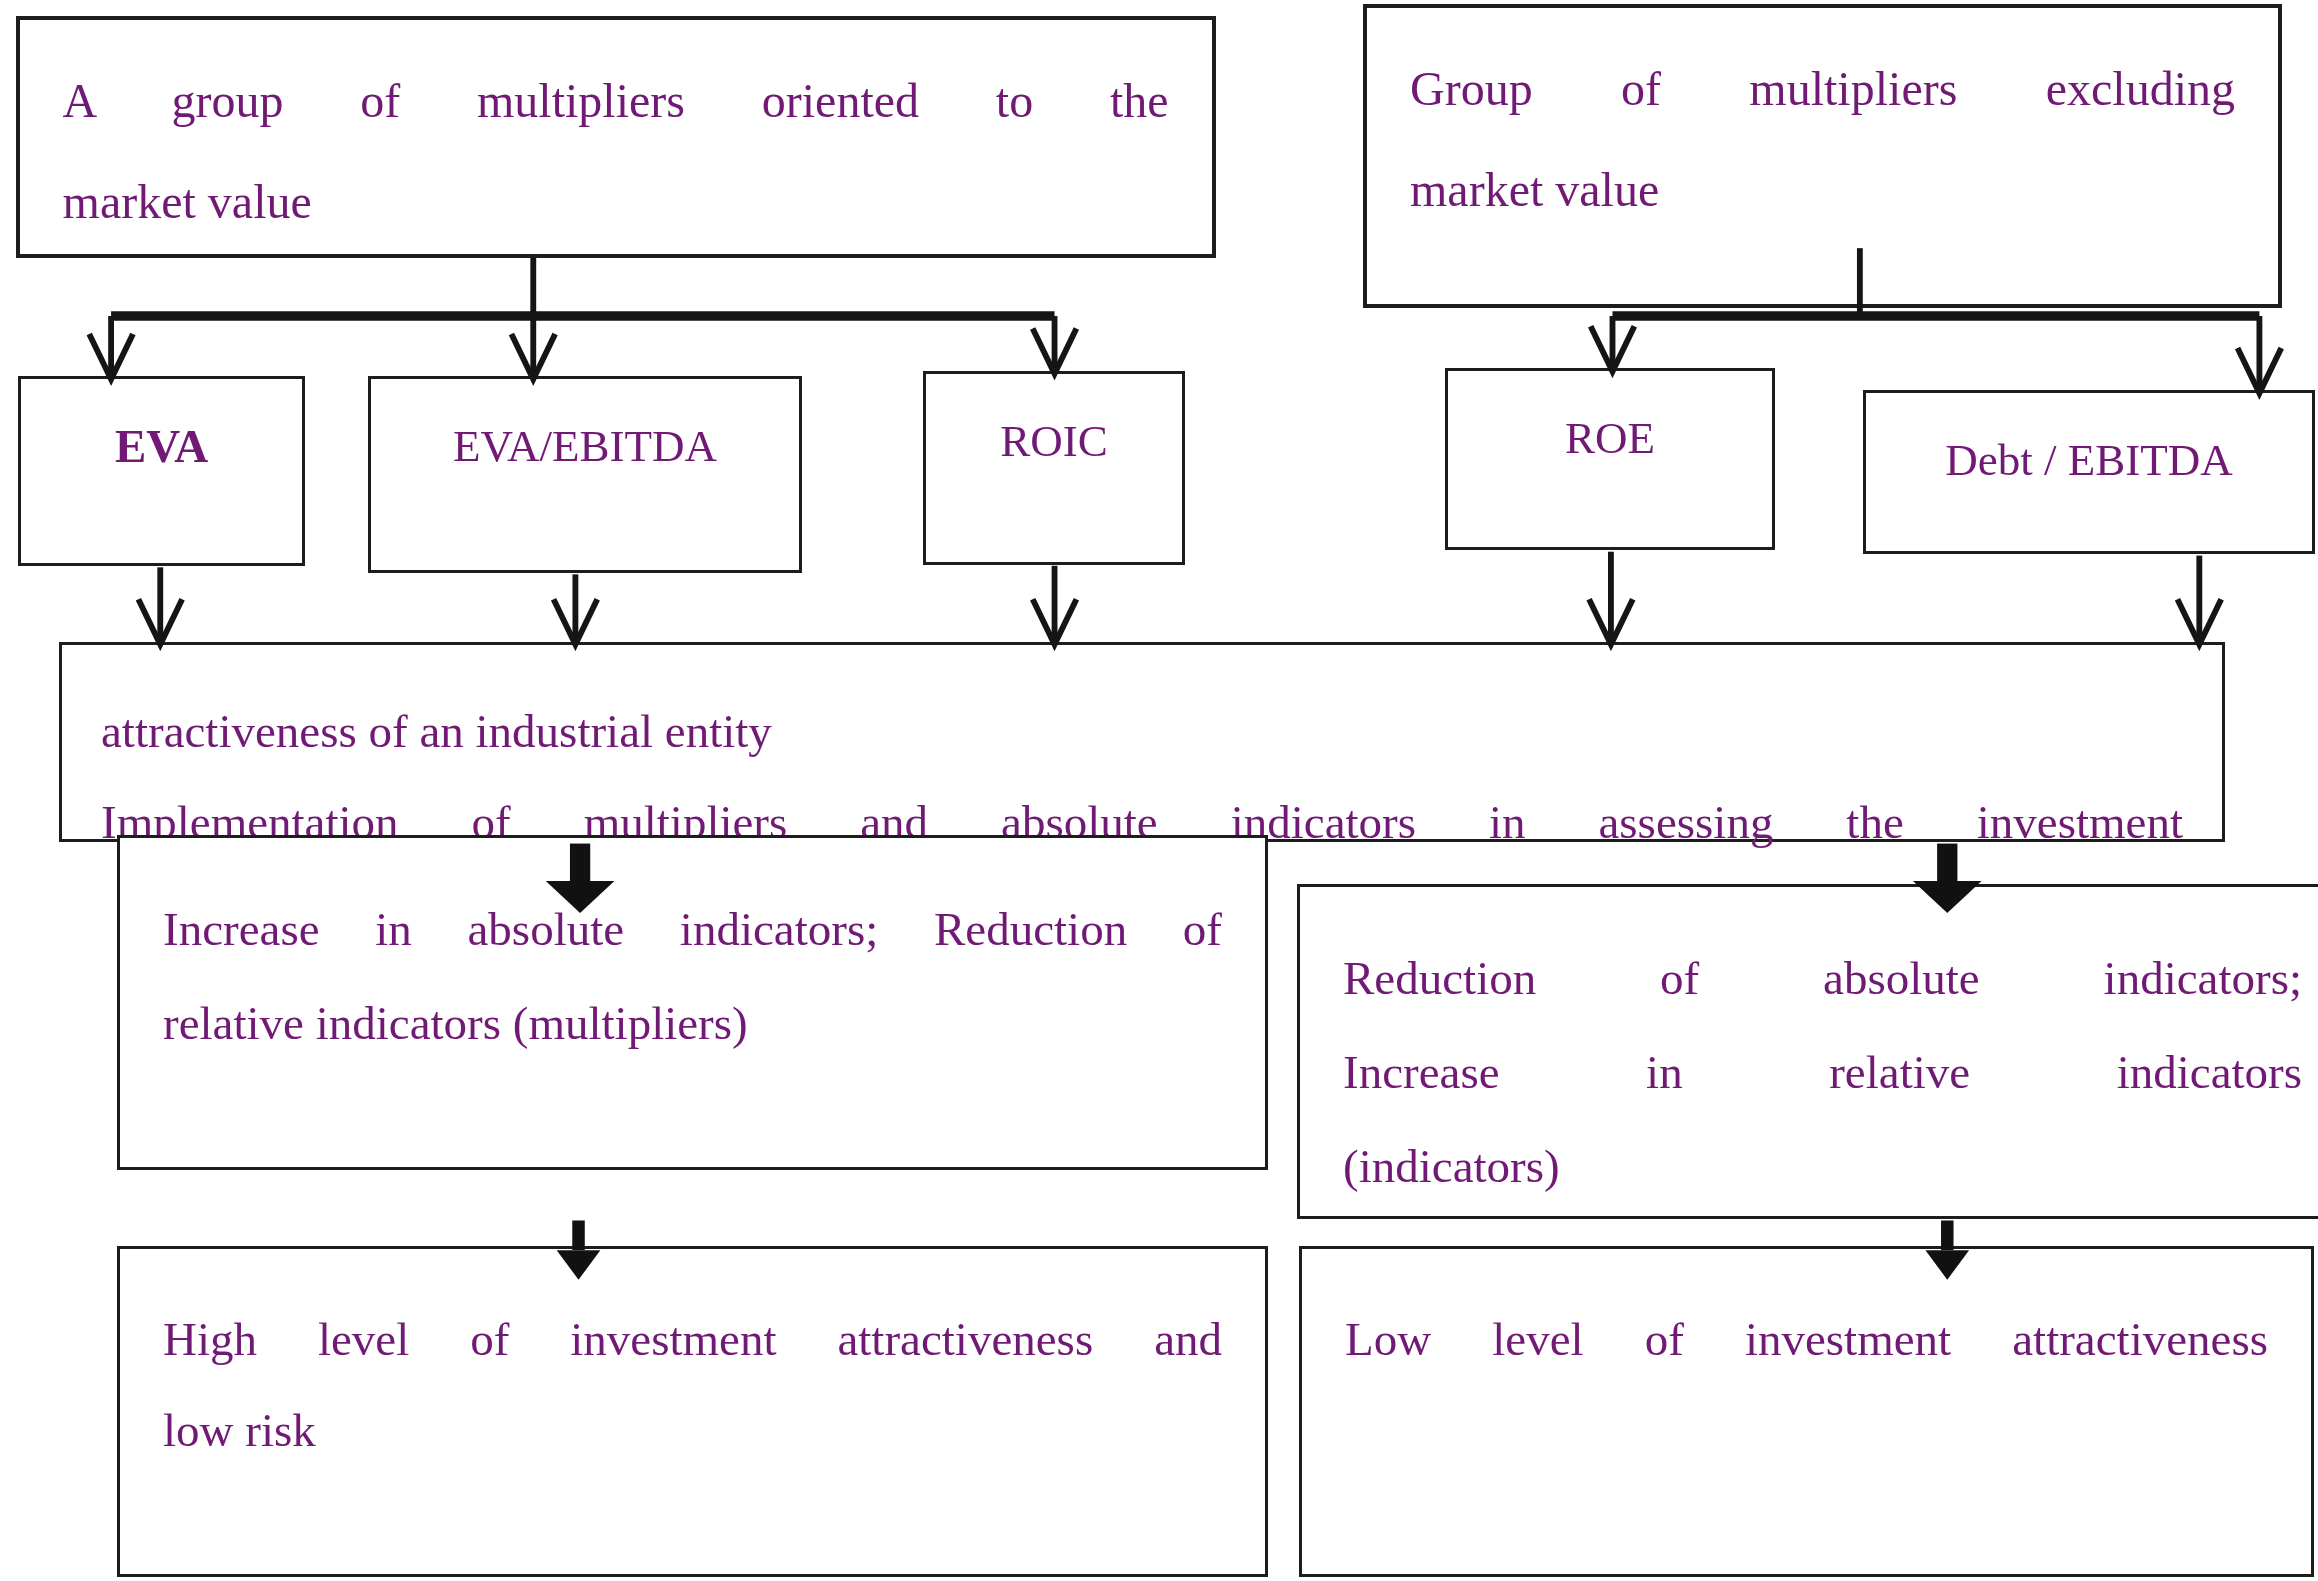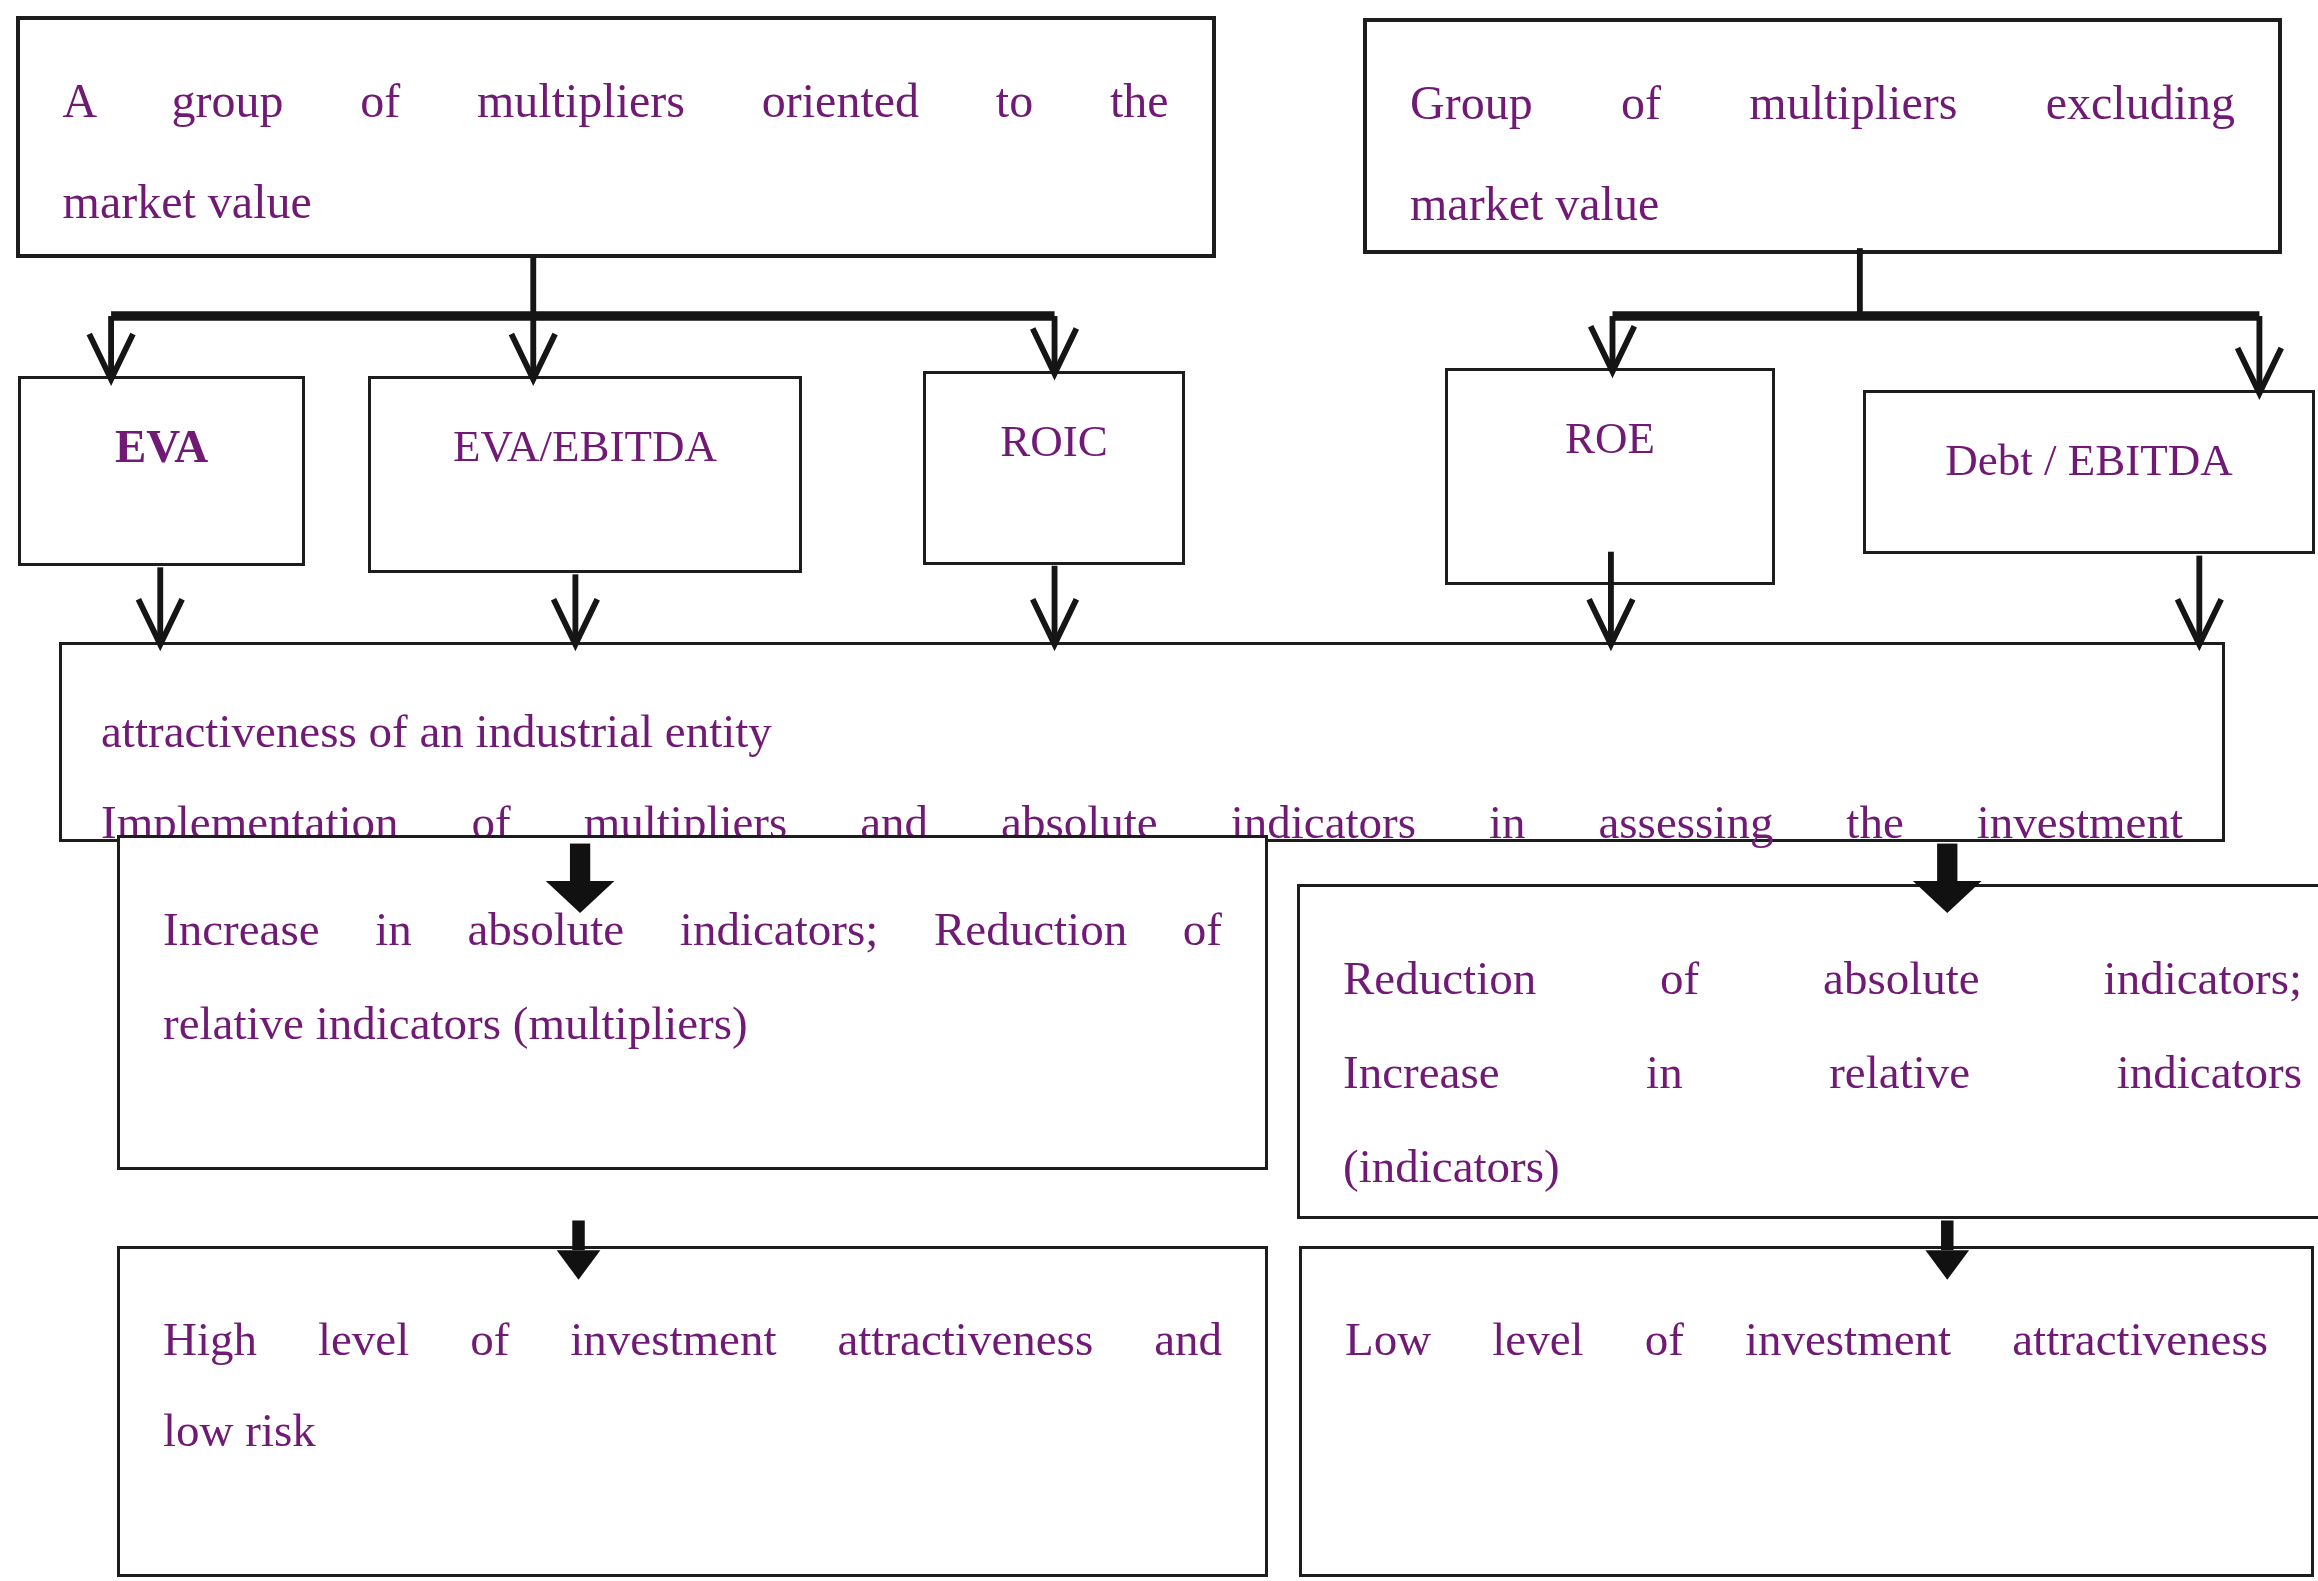--- a/index.html
+++ b/index.html
@@ -18,31 +18,31 @@
     border: 3.9px solid #1d1d1d;
     box-sizing: border-box;
   }
   .line { width: 100%; }
   .just { text-align: justify; text-align-last: justify; }
 
   
   .box.top { border-width: 4.7px; padding: 30px 43px 0 43px; }
   .box.top .line { font-size: 48px; line-height: 101px; }
   #box-market-group     { left: 15.6px;   top: 15.6px; width: 1200px; height: 242px; }
-  #box-non-market-group { left: 1363px; top: 18px; width: 919px; height: 236px; }
+  #box-non-market-group { left: 1363px; top: 4px; width: 919px; height: 304px; }
 
   
   .box.mult {
     display: flex; align-items: flex-start; justify-content: center;
     padding-top: 44px; font-size: 45px; line-height: 47px;
   }
   #box-eva        { left: 18px;   top: 376px; width: 287px; height: 190px; font-weight: bold; font-size: 47px; }
   #box-eva-ebitda { left: 368px;  top: 376px; width: 434px; height: 197px; }
   #box-roic       { left: 923px; top: 371px; width: 262px; height: 194px; }
-  #box-roe        { left: 1445px; top: 368px; width: 330px; height: 217px; text-align: right; }
+  #box-roe        { left: 1445px; top: 368px; width: 330px; height: 182px; text-align: right; }
   #box-debt       { left: 1863px; top: 390px; width: 452px; height: 164px; }
 
   
   #box-implementation {
     left: 59px; top: 642px; width: 2166px; height: 200px;
     border-width: 3.1px; padding: 41px 39px 0 39px;
   }
   #box-implementation .line { font-size: 47px; line-height: 91px; }
 
   

